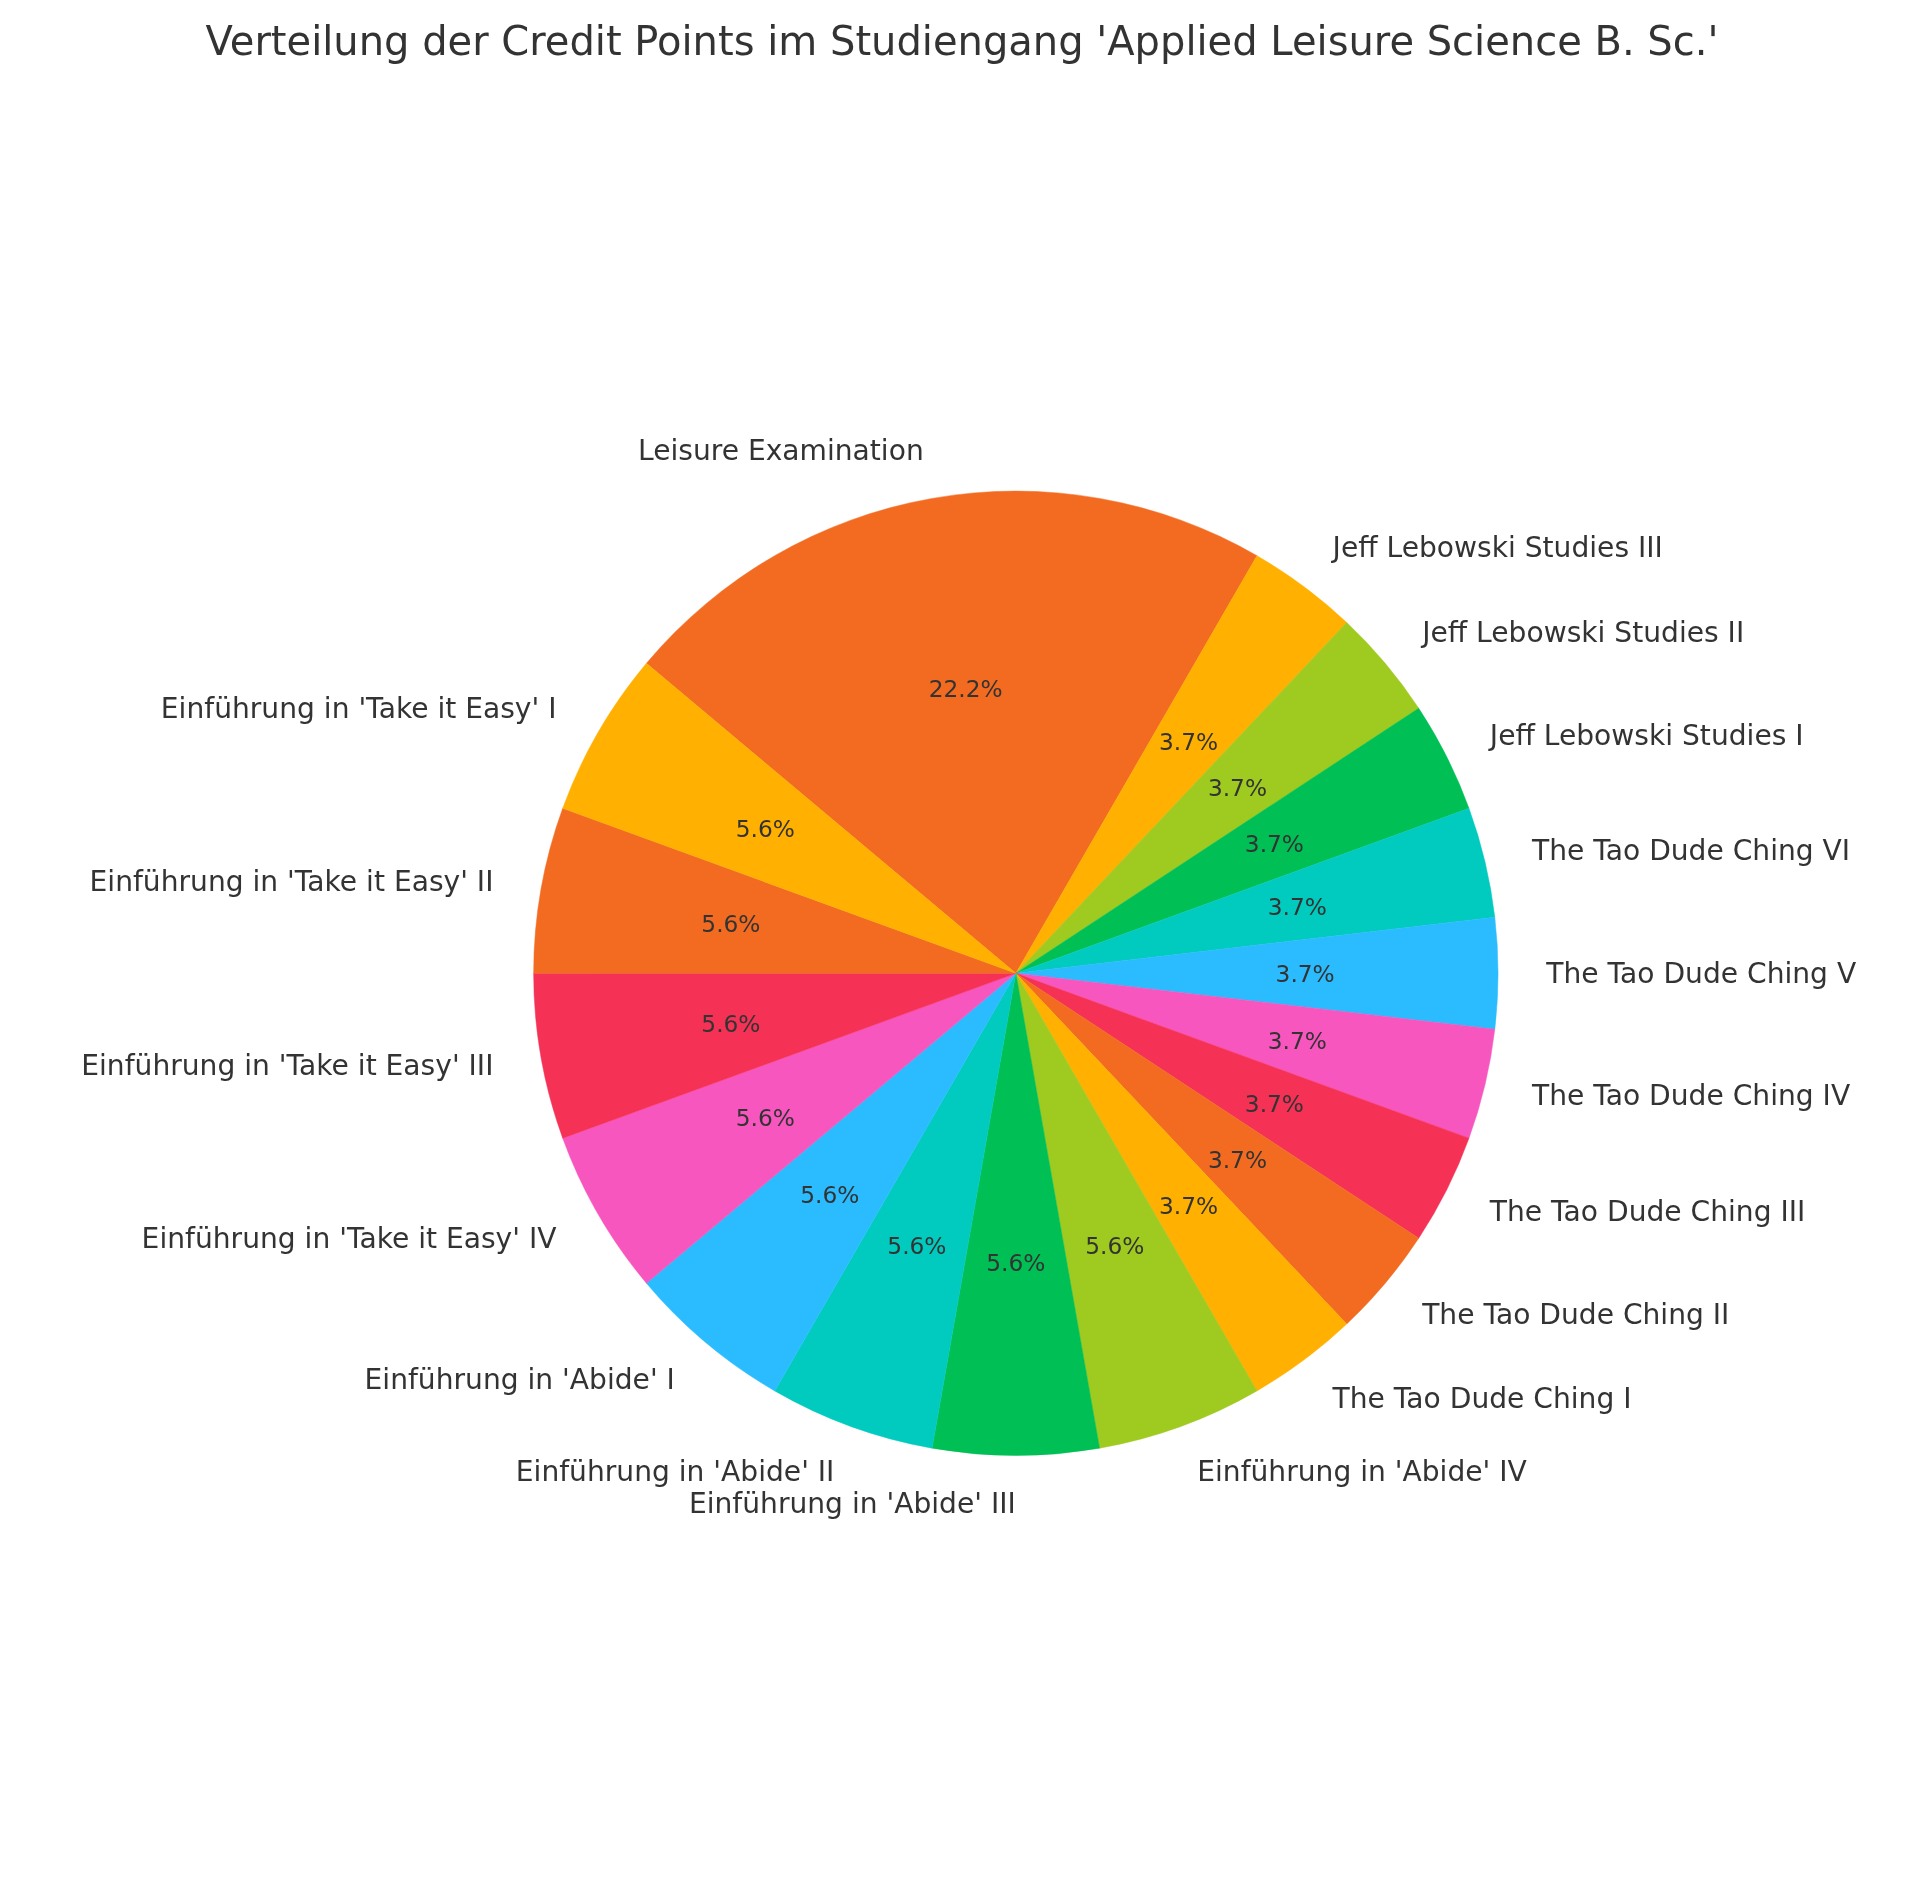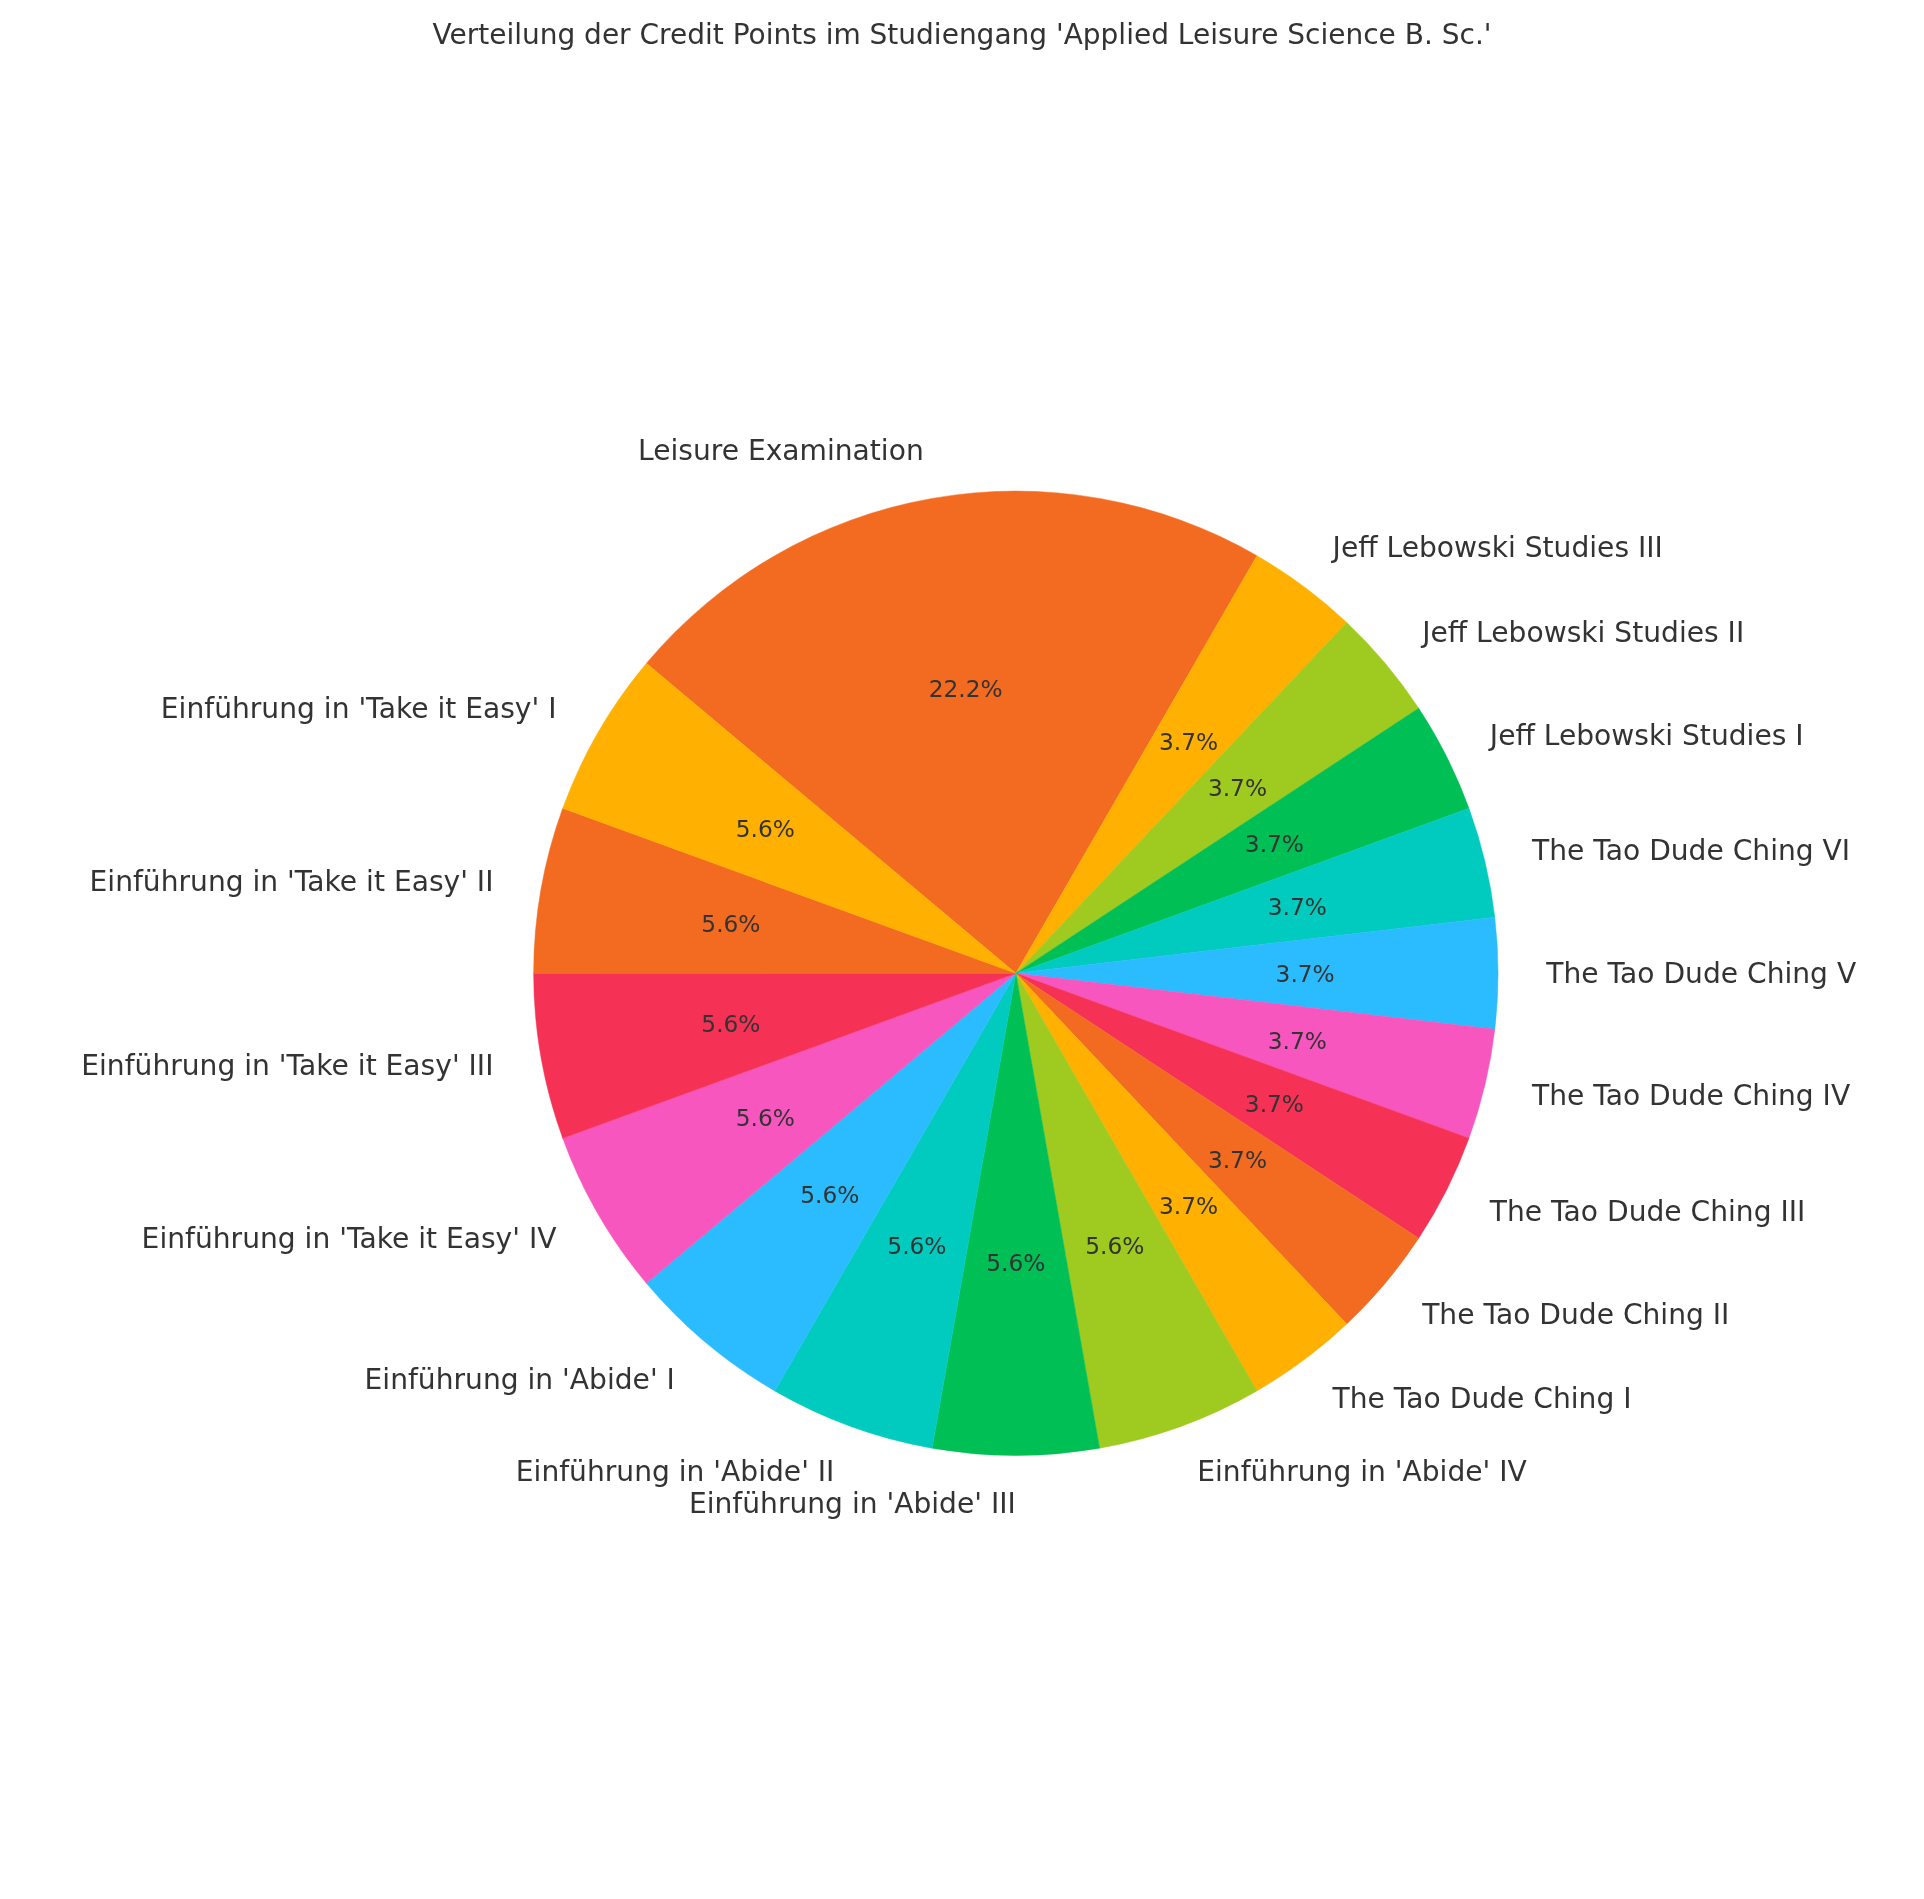--- a/index.html
+++ b/index.html
@@ -1,19 +1,19 @@
 <!DOCTYPE html>
 <html><head>
 <meta charset="utf-8">
 <style>
   html, body { margin: 0; padding: 0; background: #ffffff; }
   body { width: 1924px; height: 1900px; position: relative; overflow: hidden;
          font-family: "DejaVu Sans", sans-serif; color: #333333; }
   #chart-title { position: absolute; left: 0; width: 1924px; top: 17.5px; text-align: center;
-                 font-size: 28px; color: #333333; white-space: nowrap; }
+                 font-size: 40px; color: #333333; white-space: nowrap; }
   #pie-svg { position: absolute; left: 0; top: 0; }
   .slice-label { font-size: 29px; fill: #333333; }
   .pct-label { font-size: 24px; fill: #333333; }
 </style>
 </head>
 <body>
 
 <div id="chart-title">Verteilung der Credit Points im Studiengang 'Applied Leisure Science B. Sc.'</div>
 
 <svg id="pie-svg" width="1924" height="1900" viewBox="0 0 1983 1958" xmlns="http://www.w3.org/2000/svg">

